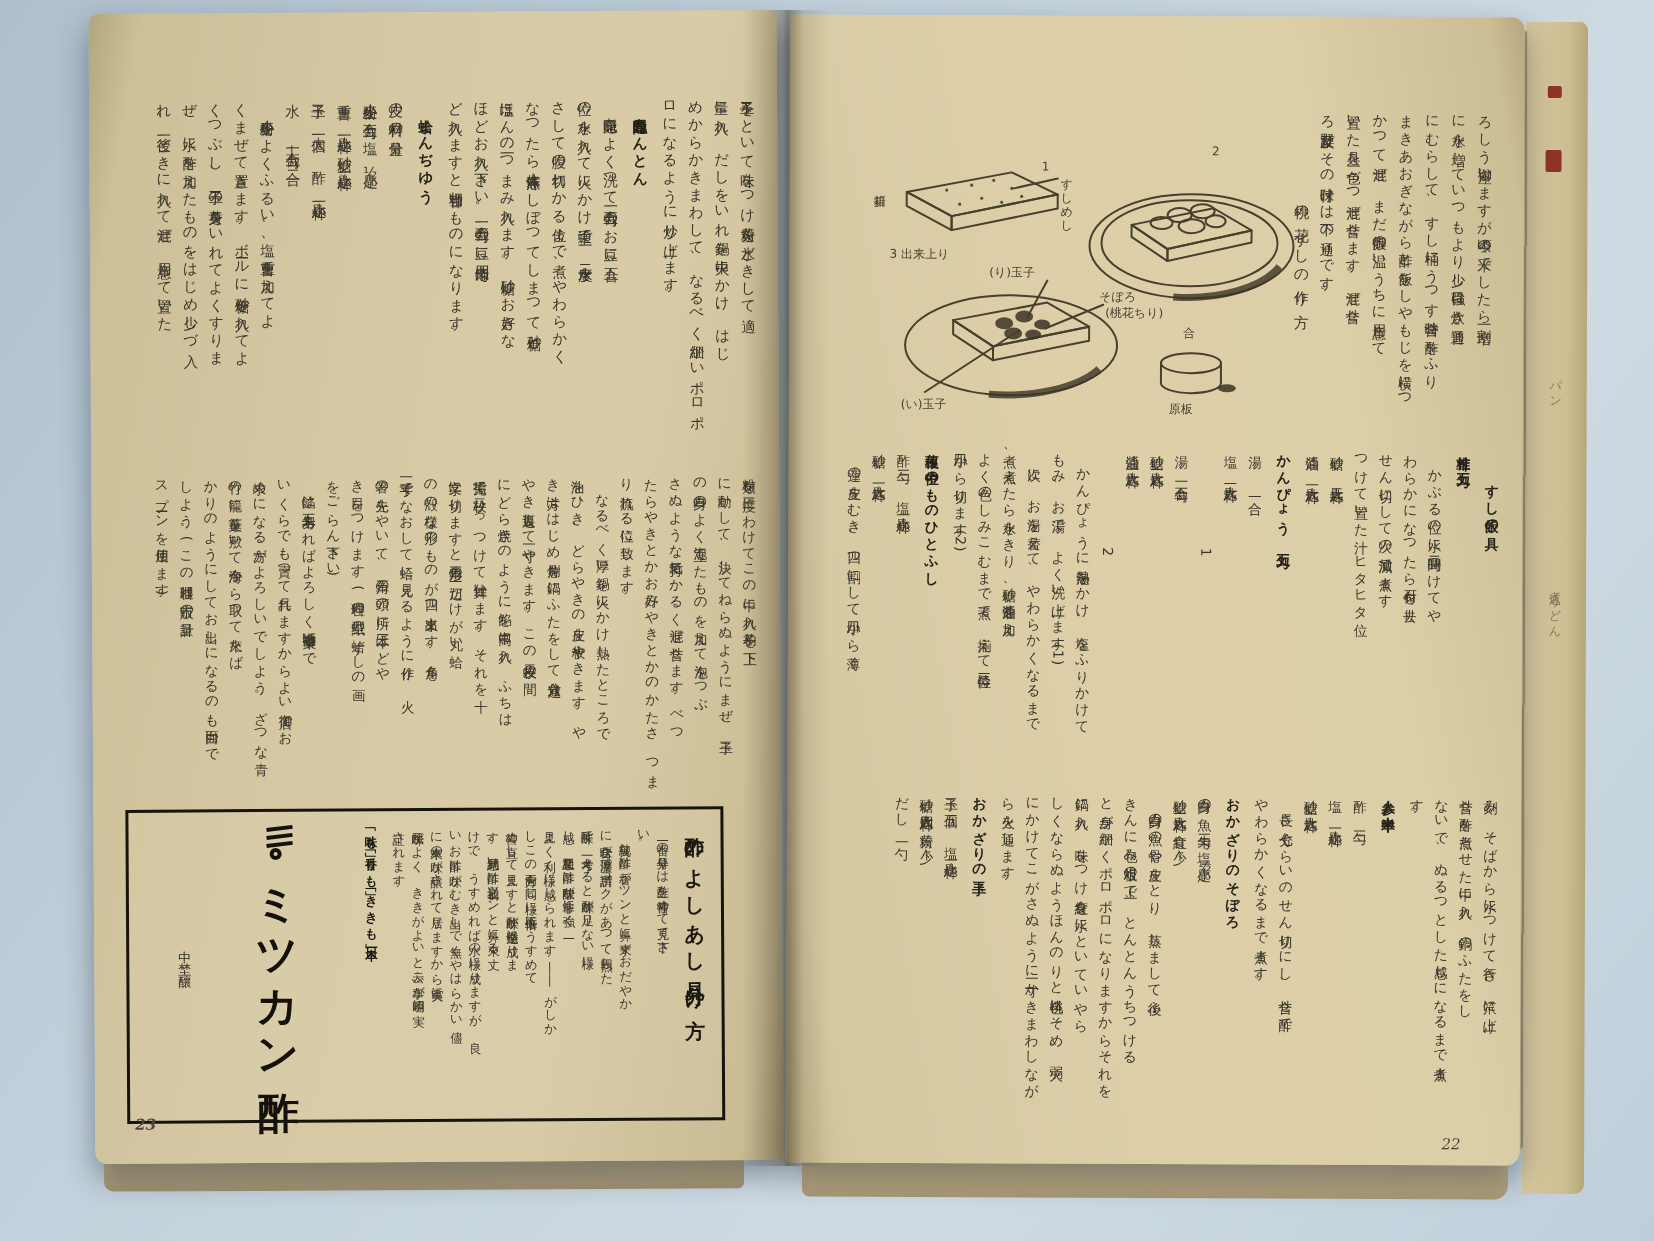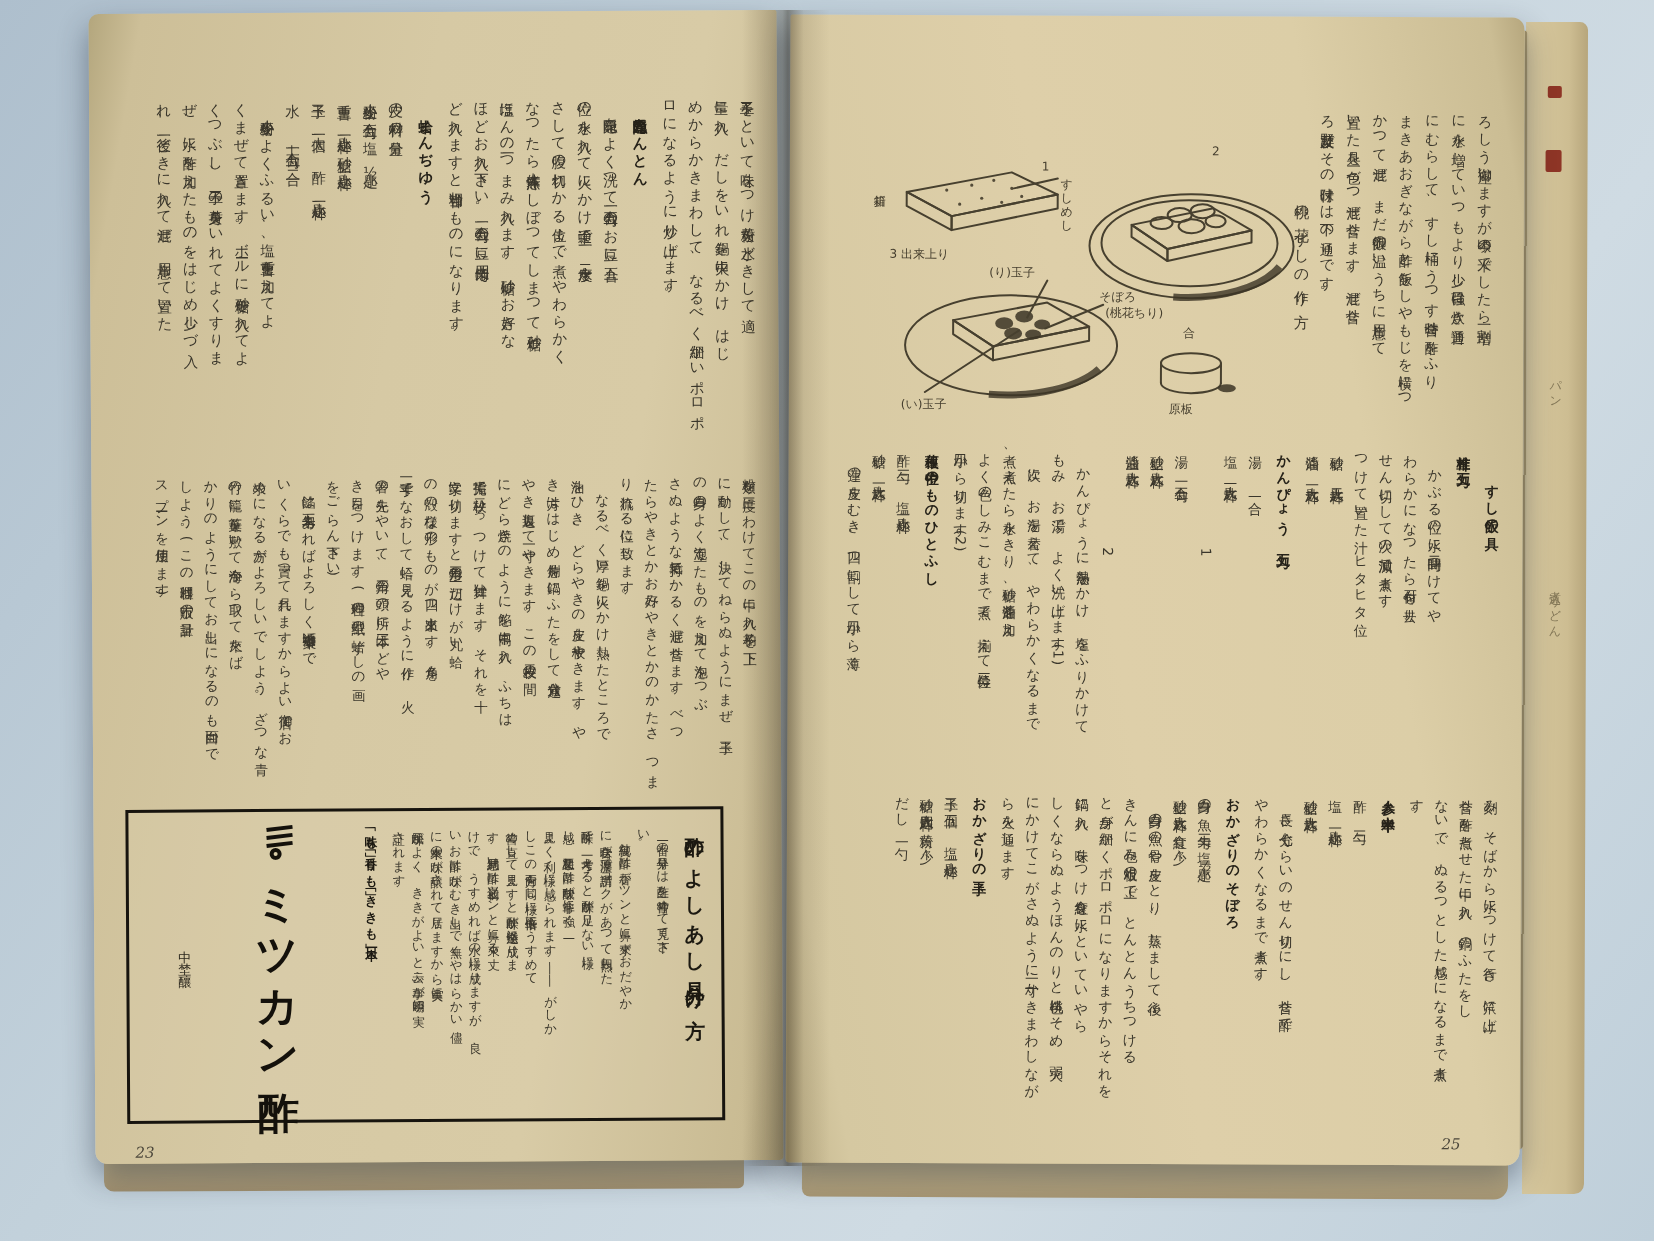--- a/index.html
+++ b/index.html
@@ -186,21 +186,21 @@
               <line x1="4" y1="14" x2="30" y2="11"></line>
               <line x1="4" y1="22" x2="30" y2="19"></line>
               <circle cx="13" cy="30" r="4"></circle>
             </g>
           </svg></span><span>ミツカン酢</span>
         </div>
       </div>
       <div class="vflow ad-company">中埜釀</div>
     </div>
 
-    <div class="pagenum" style="left:40px;top:1130px;">23</div>
+    <div class="pagenum" style="left:40px;top:1102px;font-weight:bold;">23</div>
   </div>
 
   <div class="page page-right">
 
     <div class="vflow r-intro">
       <div class="seg">ろしう御座いますが今頃の米でしたら一割増
 に水を増していつもより少し強目に炊き普通
 にむらして、すし桶にうつす時合せ酢をふり
 まきあおぎながら酢と飯をしやもじを横につ
 かつて混ぜ、まだ御飯の温いうちに用意して
@@ -324,17 +324,17 @@
 鍋に入れ、味をつけ食紅を水にといていやら
 しくならぬようほんのりと桃色にそめ、弱火
 にかけてこがさぬように一寸かきまわしなが
 ら火を通します。</div>
       <div class="seg hd m1">おかざりの玉子</div>
       <div class="seg">玉子　五個　　塩　小匙一杯
 砂糖　大匙四杯　黄粉　少々
 だし　一勺</div>
     </div>
 
-    <div class="pagenum" style="left:656px;top:1118px;">25</div>
+    <div class="pagenum" style="left:656px;top:1118px;">22</div>
   </div>
 
   <div class="gutter"></div>
 </div>
 
 </body></html>

